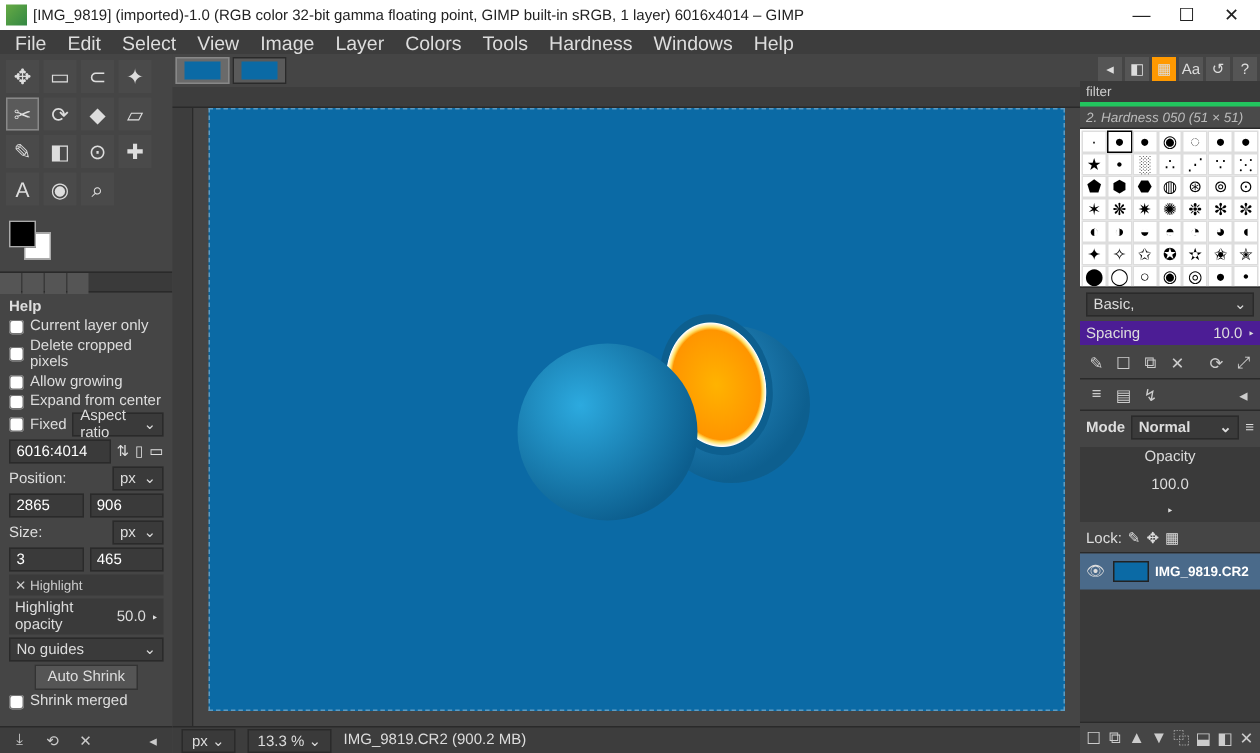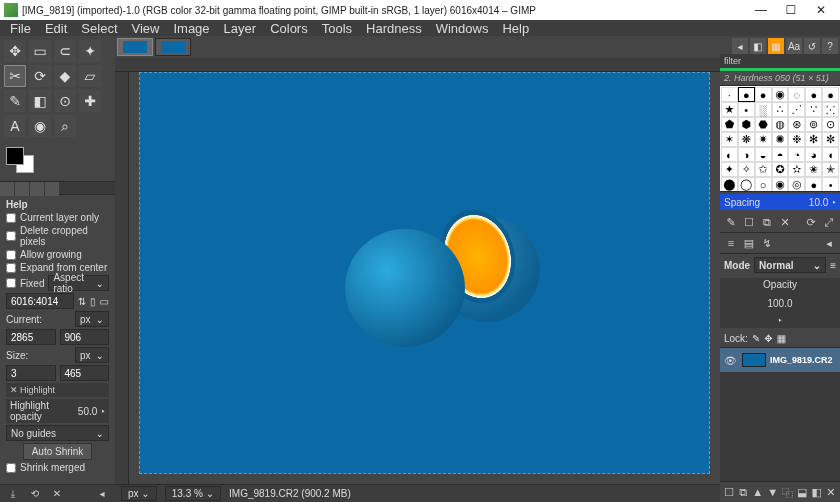--- a/index.html
+++ b/index.html
@@ -147,21 +147,21 @@
             <span class="chev"></span>
           </div>
       </div>
       <div class="optrow">
         <div class="numbox" style="">6016:4014</div>
         <div class="ic">⇅</div>
         <div class="ic">▯</div>
         <div class="ic">▭</div>
       </div>
       <div class="optrow">
-          <span>Current:</span>
+          <span>Position:</span>
           <div style="flex:1"></div>
         <div class="drop" style="flex:0 0 34px">
             <span>px</span>
             <span class="chev"></span>
           </div>
       </div>
       <div class="optrow">
         <div class="numbox">2865</div>
         <div class="numbox">906</div>
       </div>
@@ -296,21 +296,27 @@
         <div class="b">✭</div>
       <div class="b">⬤</div>
         <div class="b">◯</div>
         <div class="b">○</div>
         <div class="b">◉</div>
         <div class="b">◎</div>
         <div class="b">●</div>
         <div class="b">•</div>
     </div>
     <div class="rpanel">
-      <div class="optrow" style="background:#1d4ed8;padding:1px 4px;">
+      <div class="optrow" style="padding:1px 4px;">
+        <div class="drop">
+            <span>Basic,</span>
+            <span class="chev"></span>
+          </div>
+      </div>
+      <div class="optrow" style="background:#4c1d95;padding:1px 4px;">
         <span>Spacing</span>
           <div style="flex:1"></div>
         <span>10.0</span>
           <span>‣</span>
       </div>
       <div class="iconrow">
         <div class="ic">✎</div>
         <div class="ic">☐</div>
         <div class="ic">⧉</div>
         <div class="ic">✕</div>

